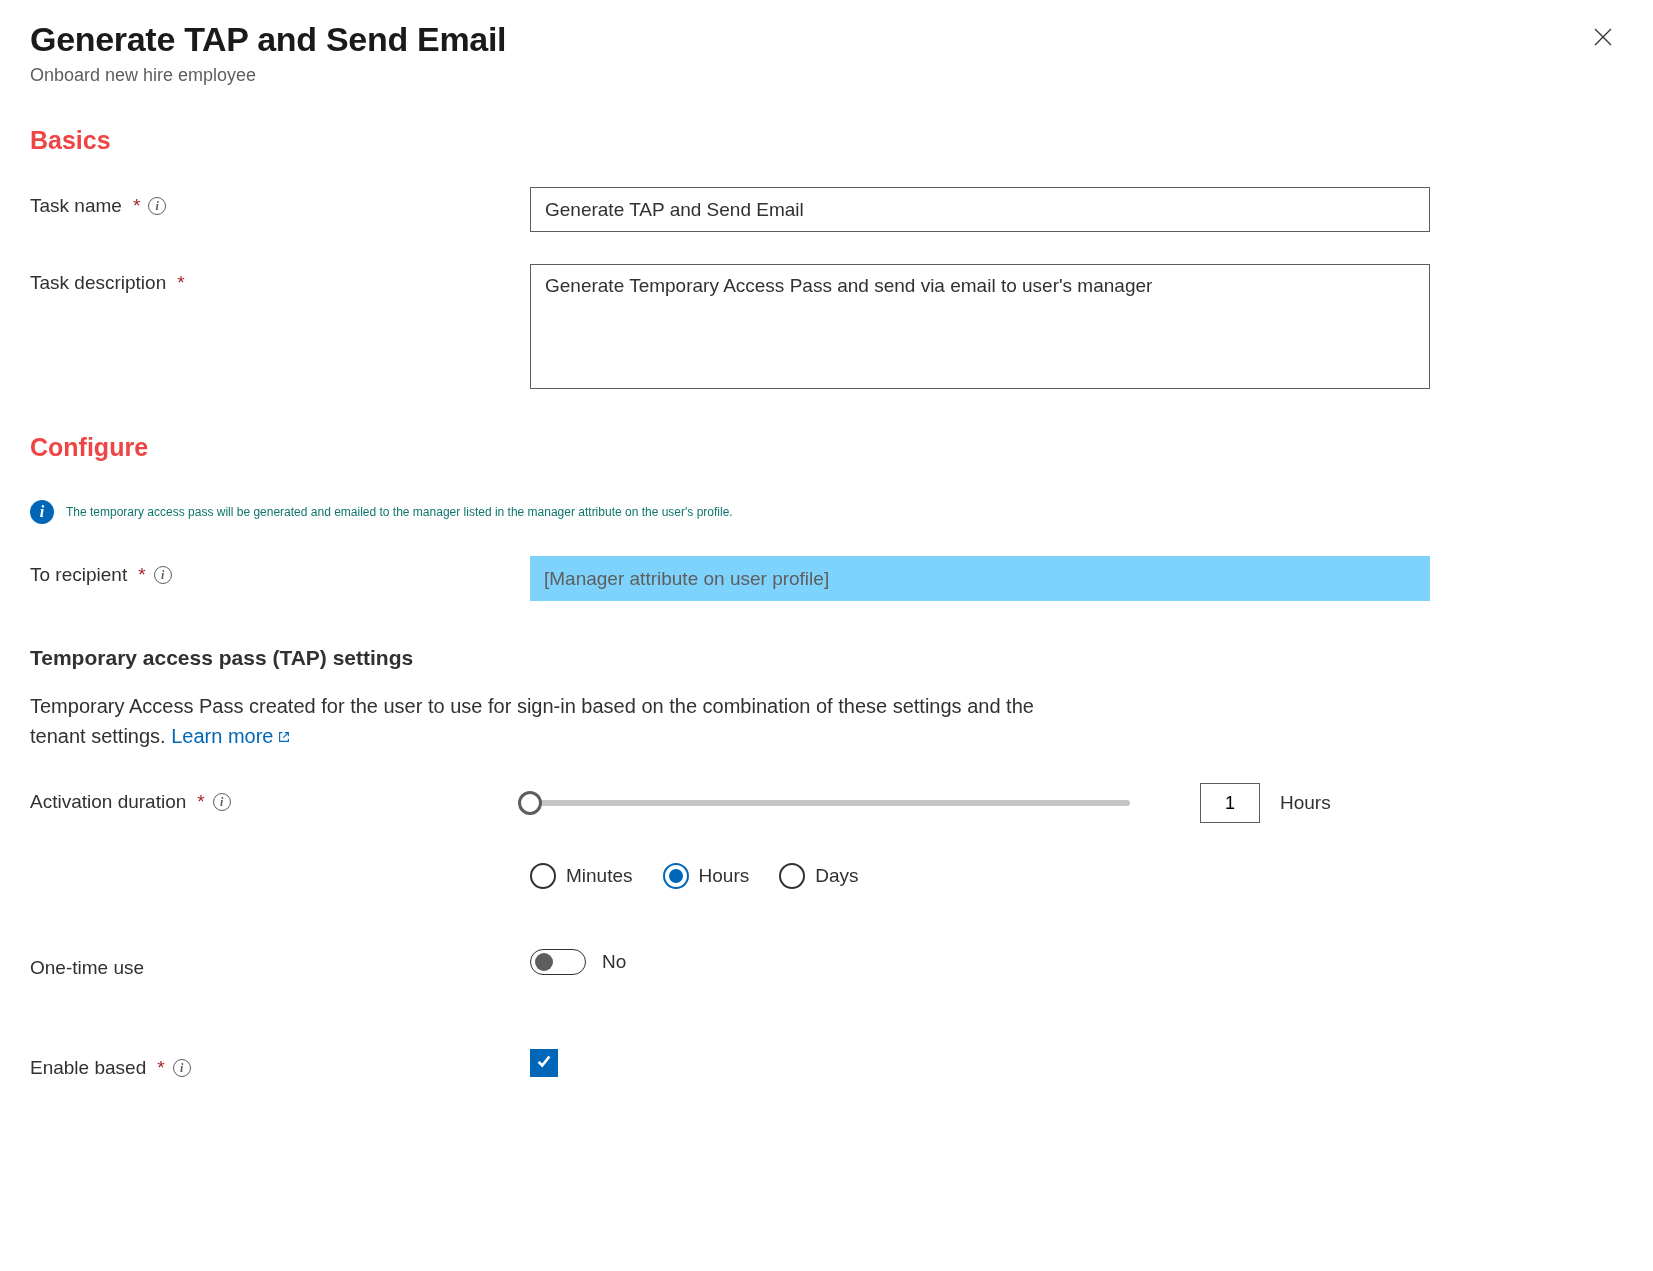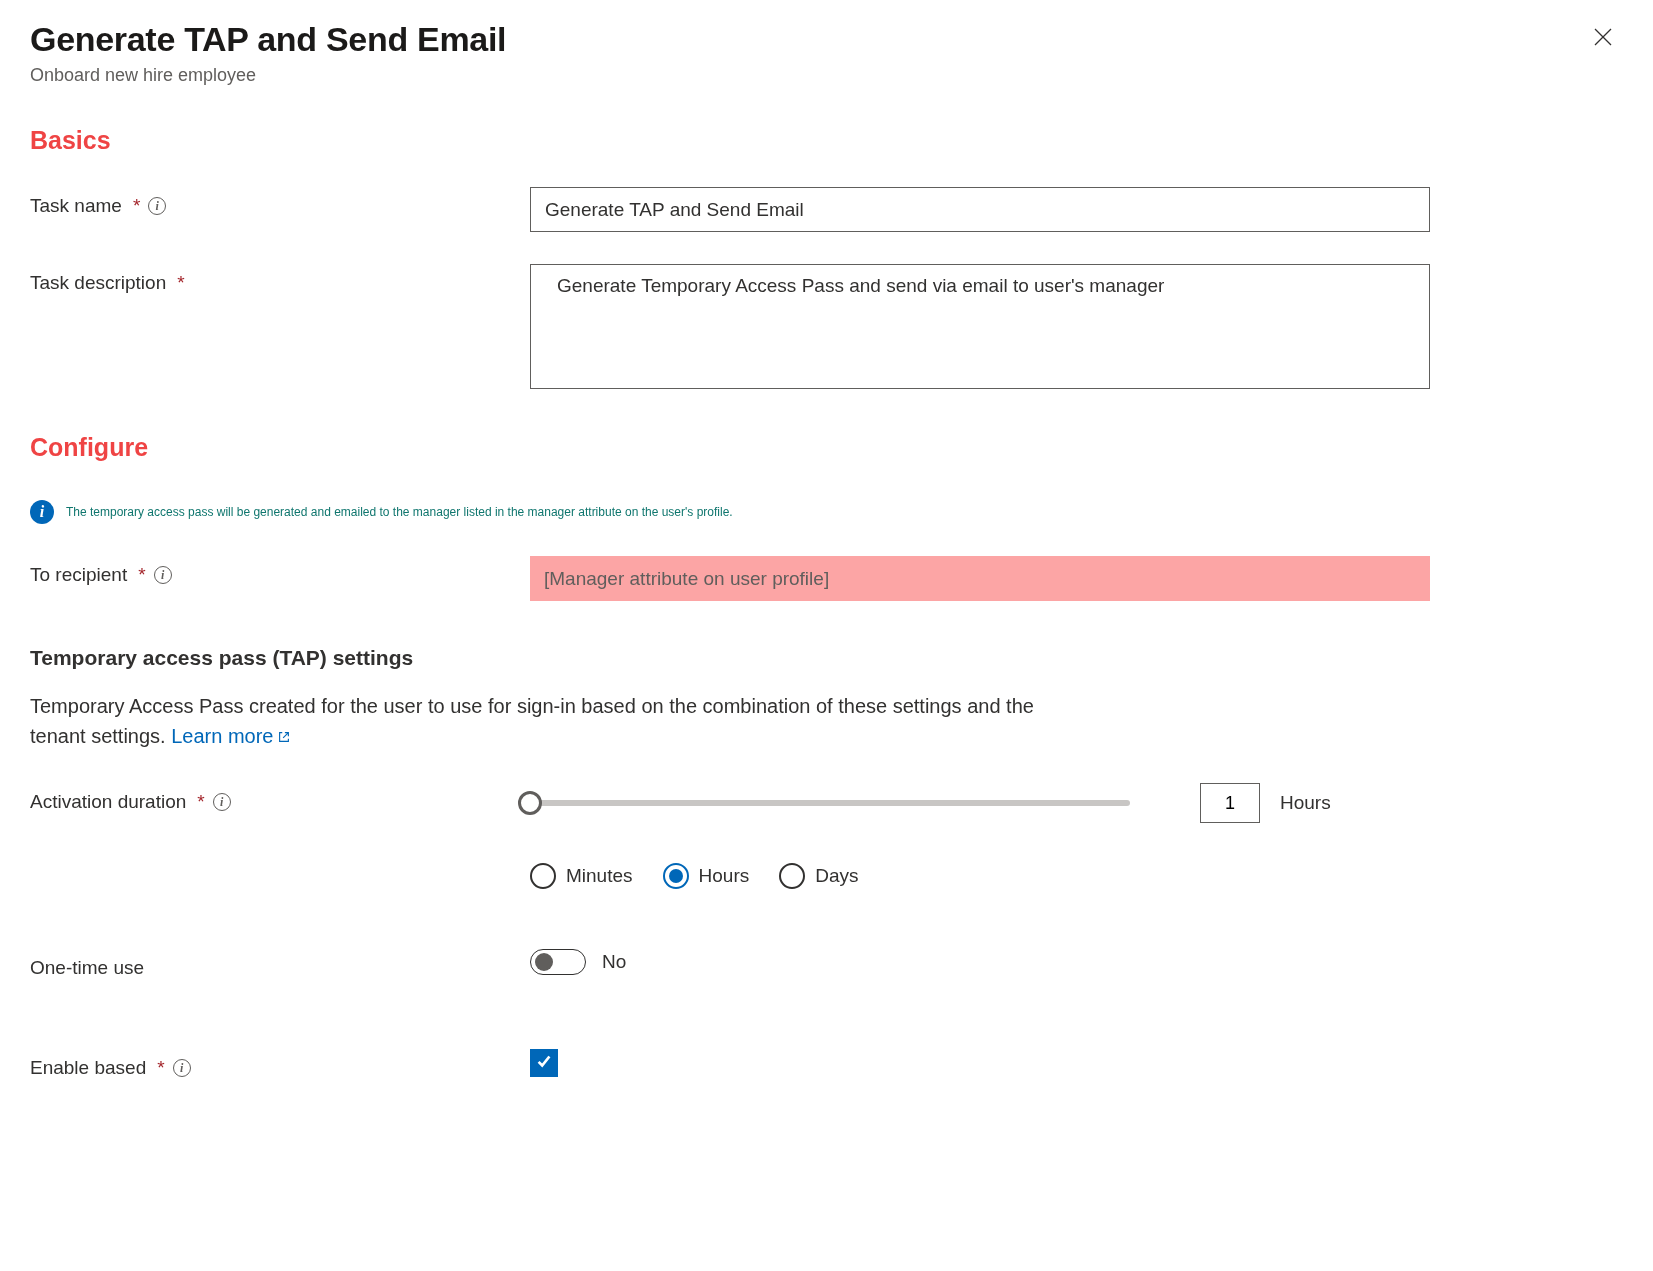--- a/index.html
+++ b/index.html
@@ -84,21 +84,21 @@
       font-size: 19px;
       padding: 0 14px;
       border: 1px solid #605e5c;
       color: #323130;
       background: #fff;
     }
     textarea.textbox {
       width: 100%;
       height: 125px;
       font-size: 19px;
-      padding: 10px 26px;
+      padding: 10px 14px;
       border: 1px solid #605e5c;
       color: #323130;
       background: #fff;
       resize: none;
       font-family: inherit;
     }
     .subsection-title {
       font-size: 21px;
       font-weight: 700;
       margin-top: 45px;
@@ -132,21 +132,21 @@
       font-size: 16px;
     }
     .callout-text { font-size: 12px; color: #0f766e; }
     .readonly-input {
       width: 100%;
       height: 45px;
       font-size: 19px;
       padding: 0 14px;
       border: none;
       color: #605e5c;
-      background: #fca5a5;
+      background: #7dd3fc;
       display: flex; align-items: center;
     }
     
     .slider-wrap { display:flex; align-items: center; gap: 20px;}
     .slider-track {
       position: relative;
       flex: 0 0 600px;
       height: 6px;
       background: #c8c6c4;
       border-radius: 3px;

